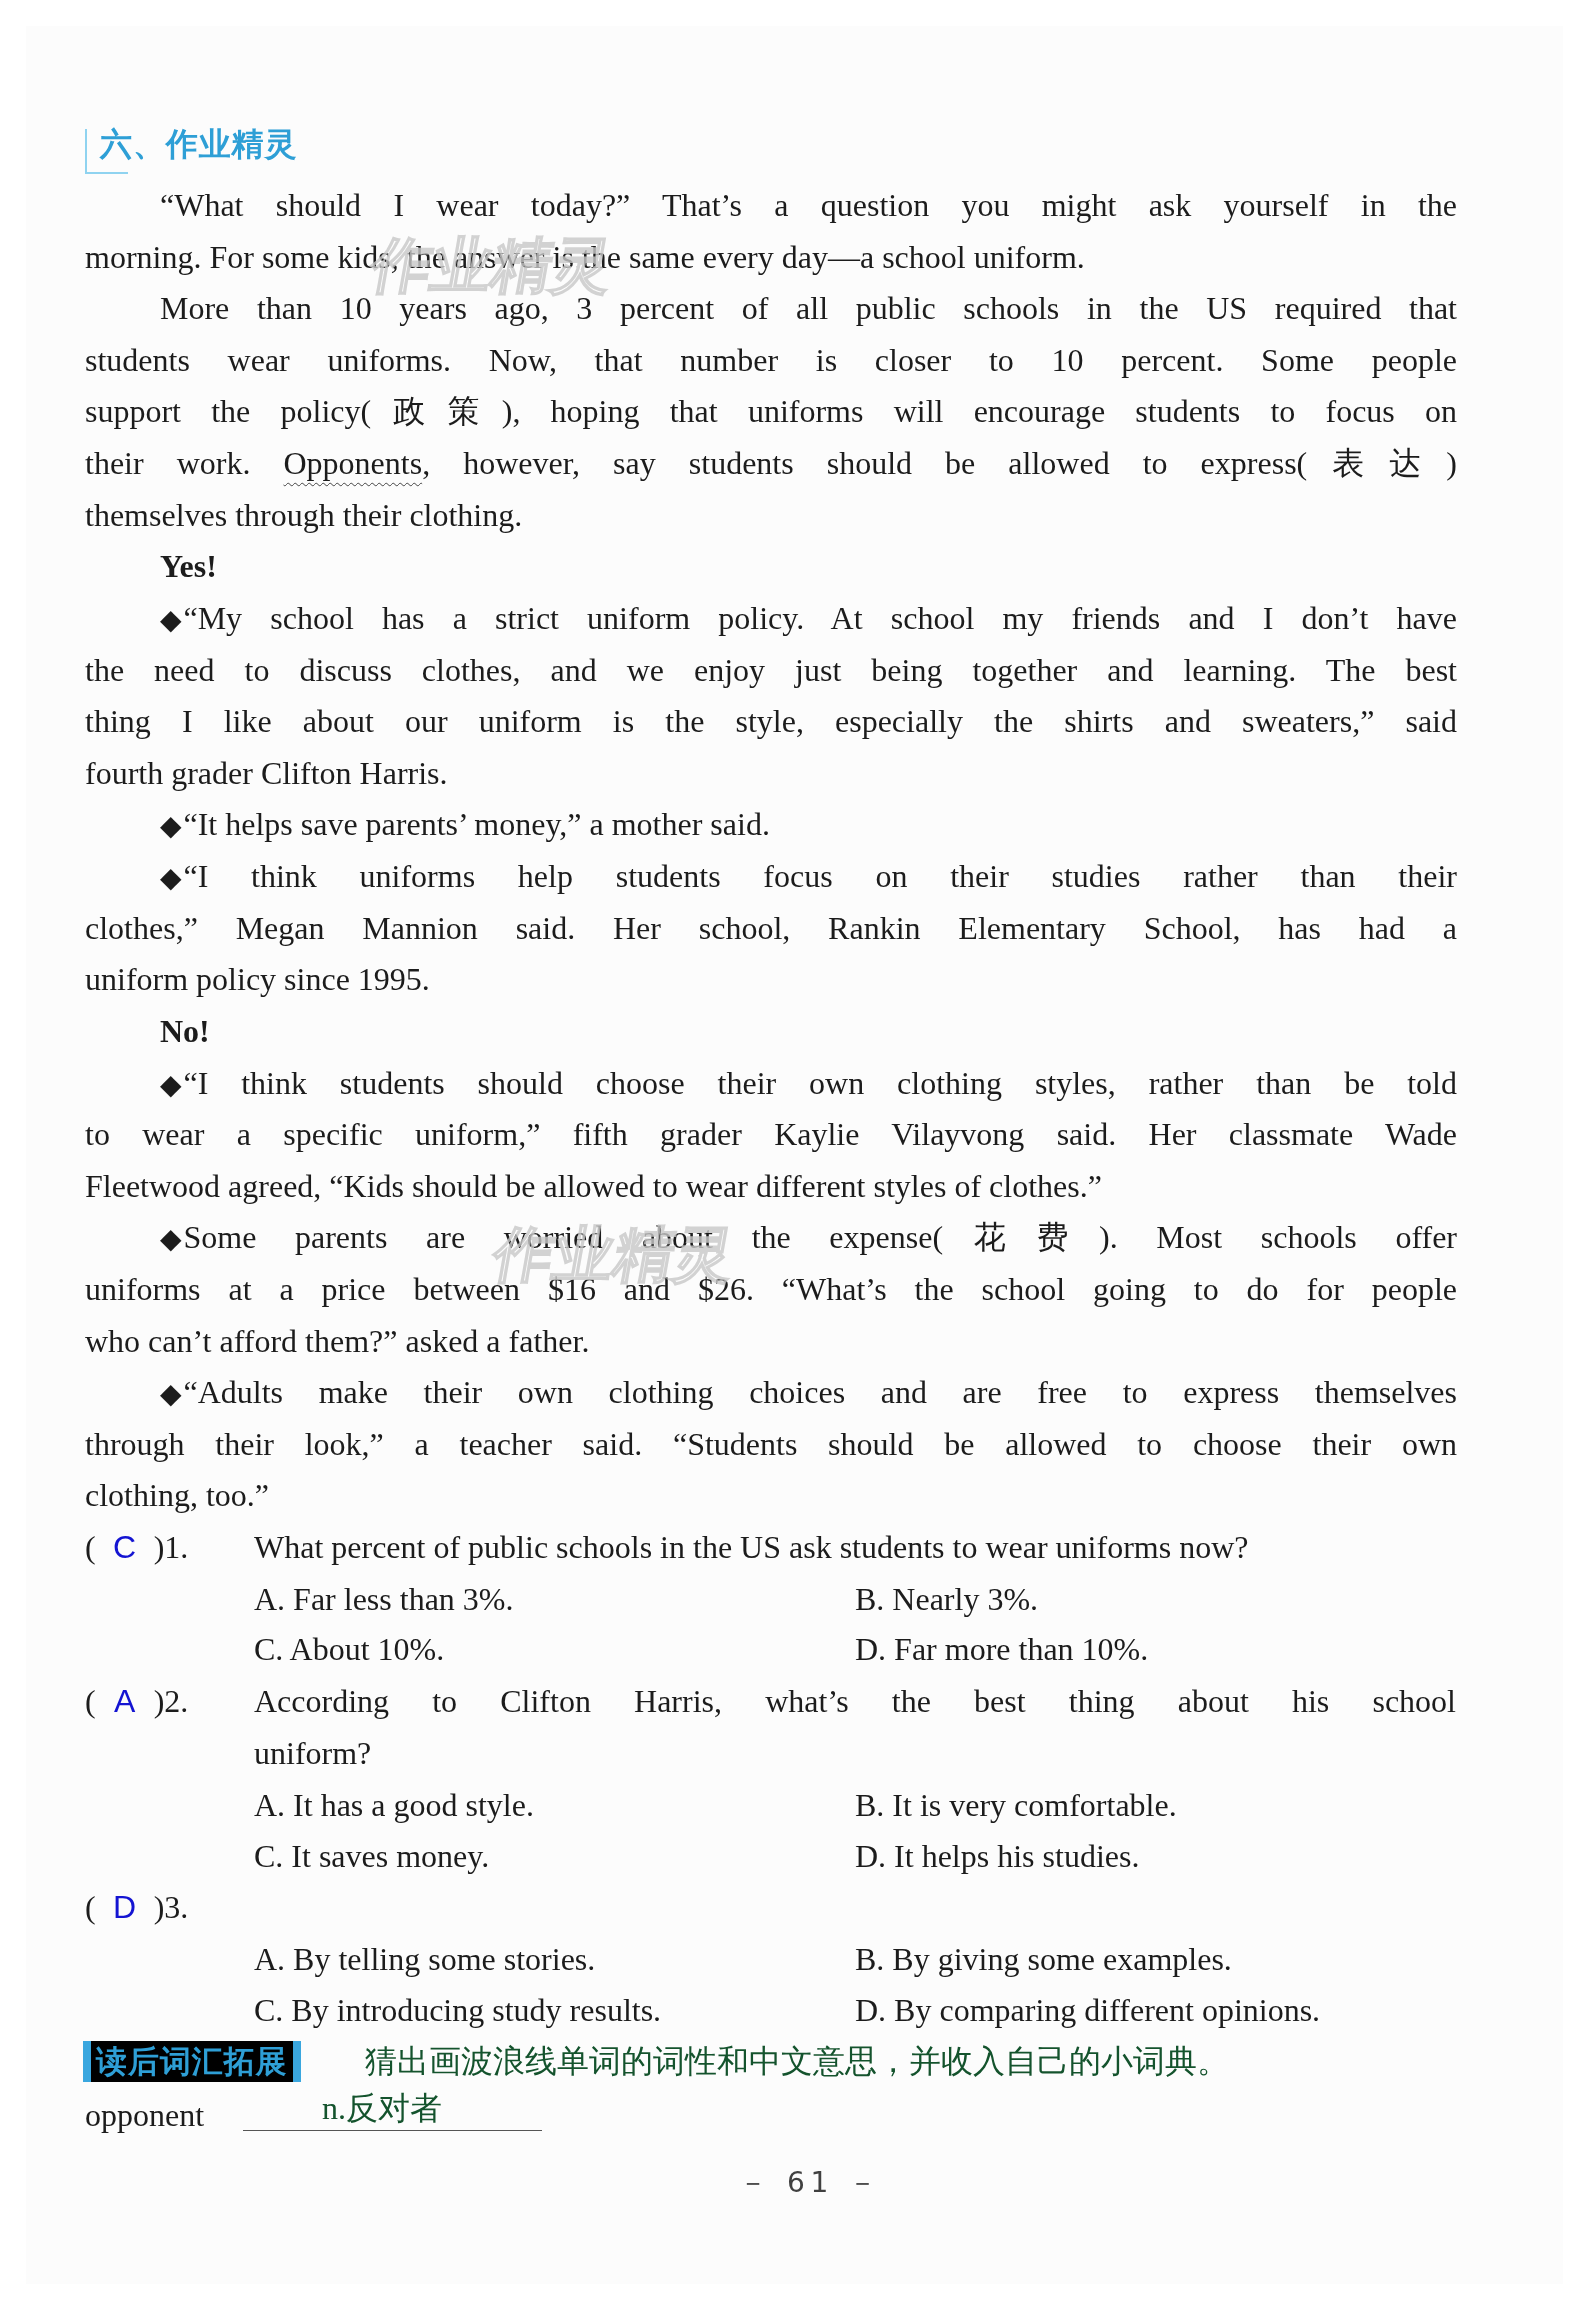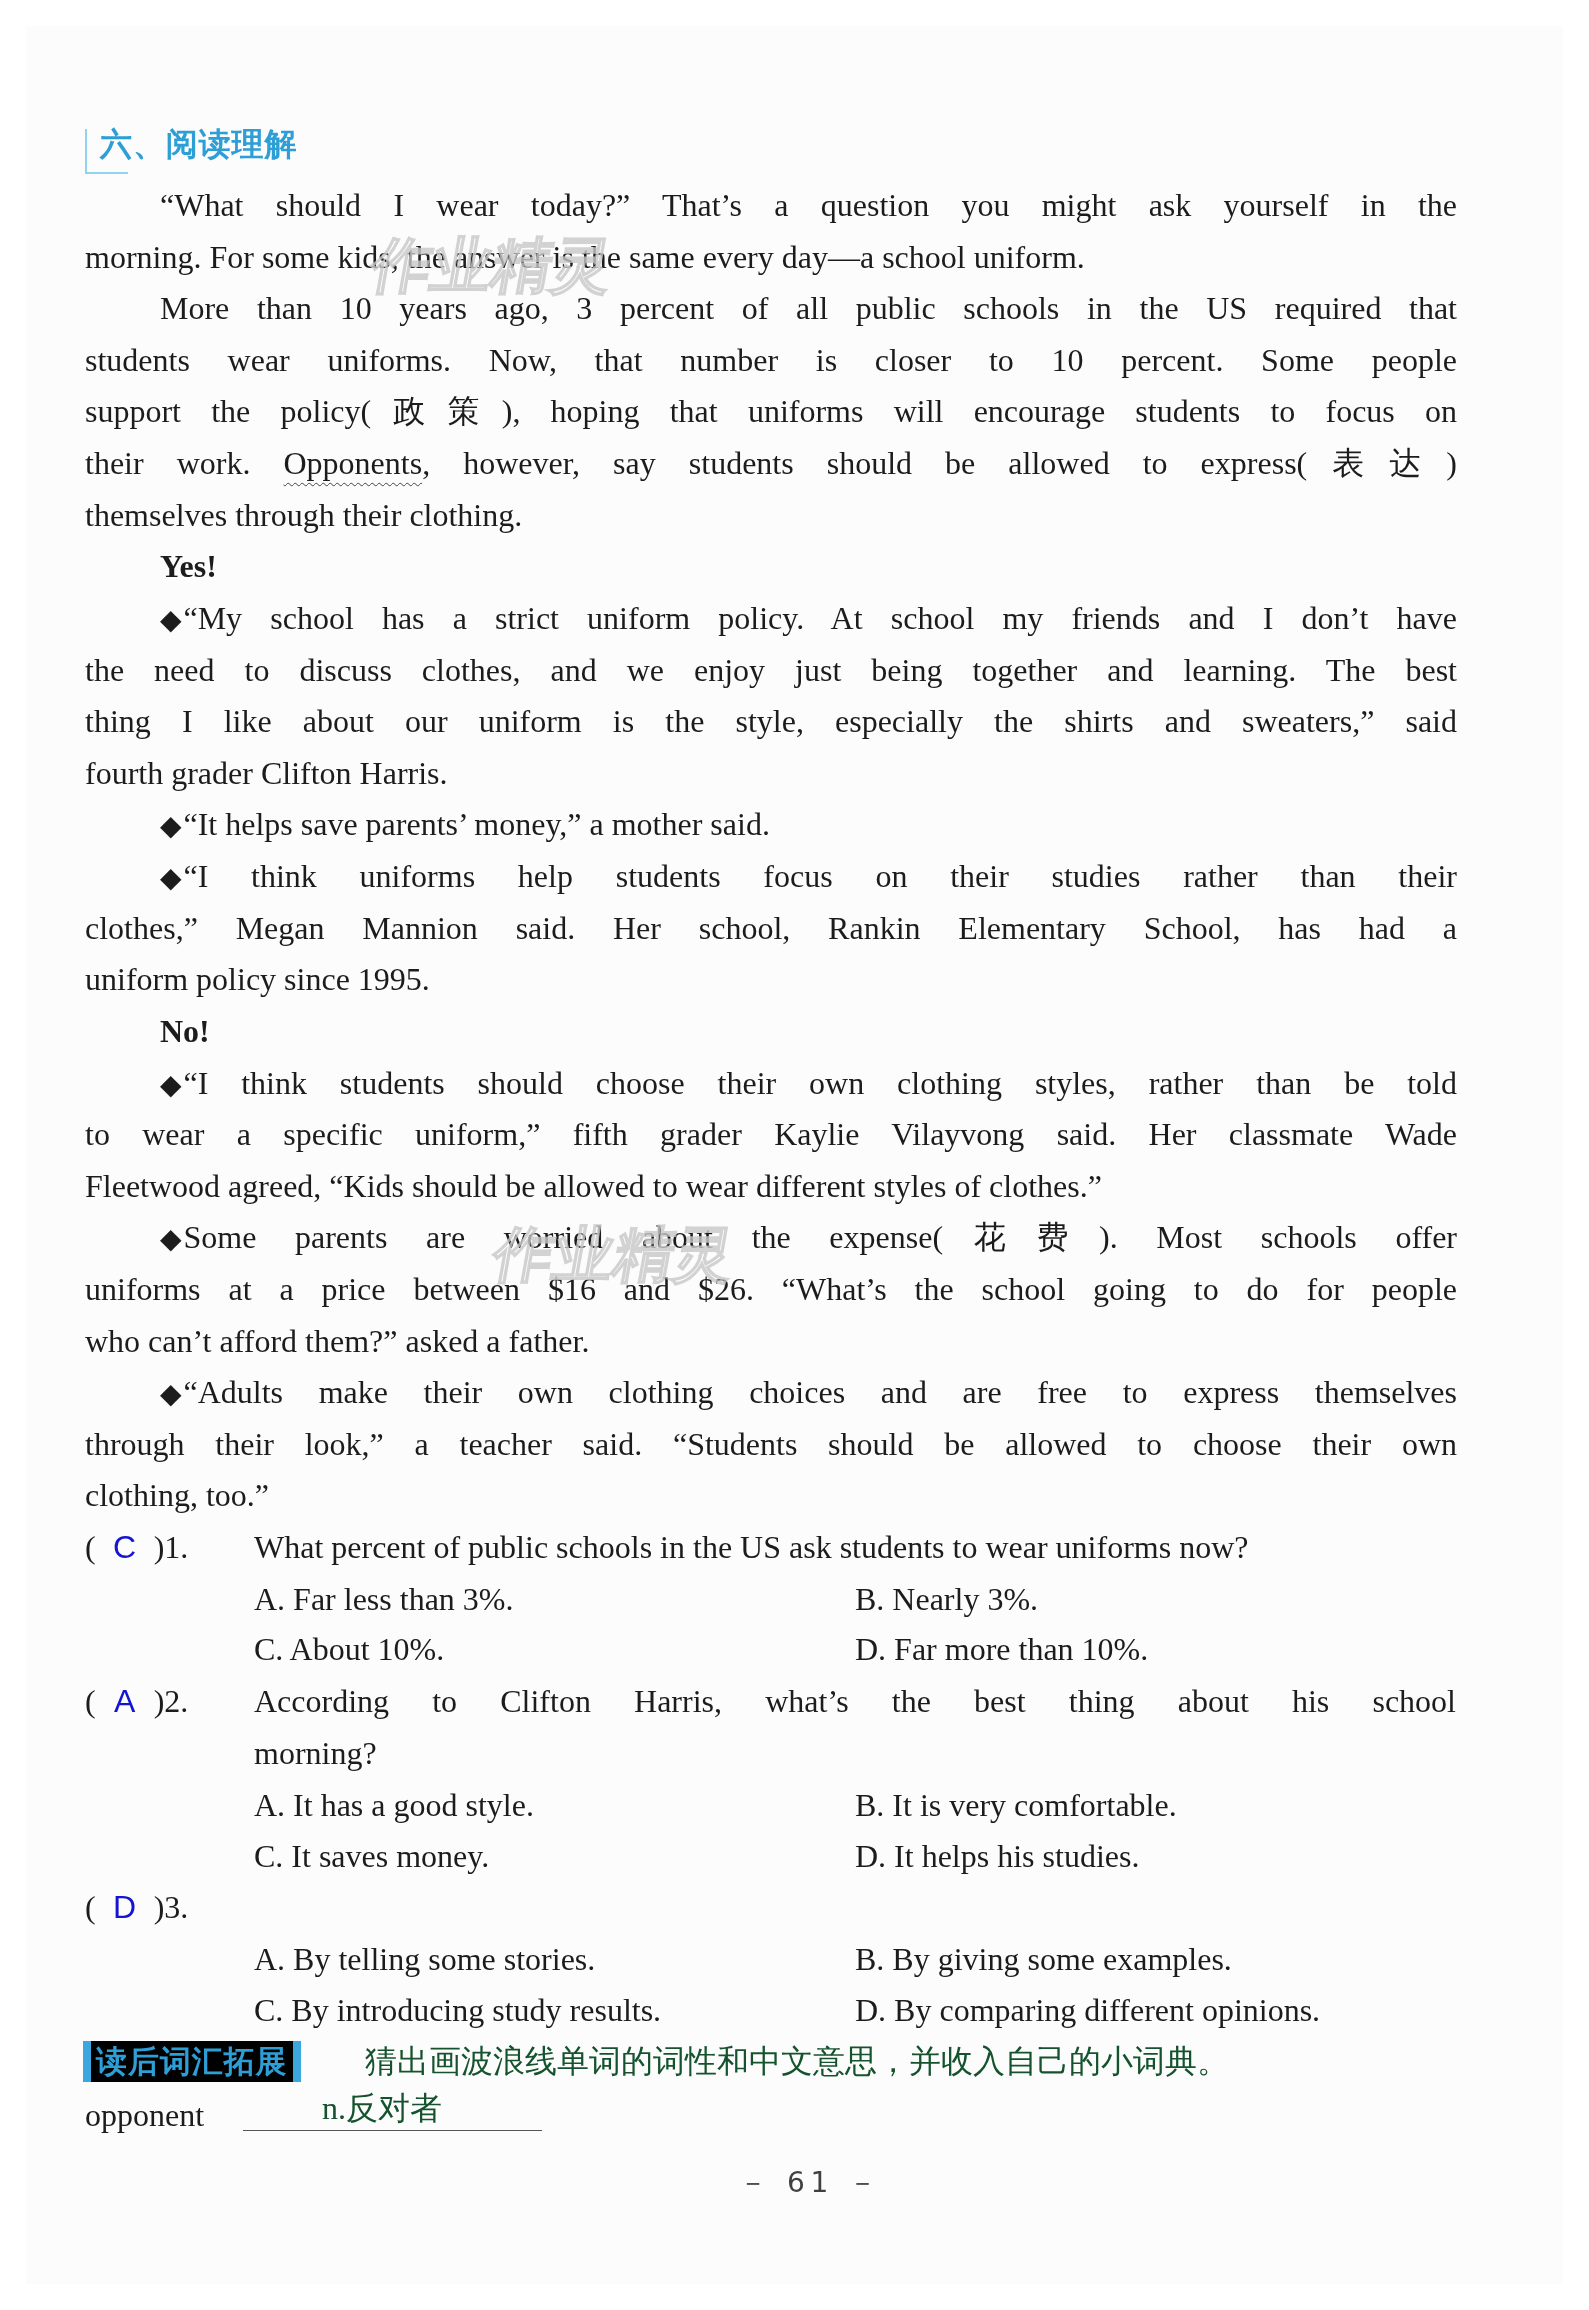--- a/index.html
+++ b/index.html
@@ -39,21 +39,21 @@
   .watermark { position:absolute; font-family:"DejaVu Sans",sans-serif; font-size:60px; font-weight:bold;
                color:transparent; -webkit-text-stroke:1.4px #c8c8c8; transform:skewX(-10deg); opacity:0.8; }
 </style>
 </head>
 <body>
 
 <div class="paper"></div>
 
 <div class="heading">
   <div class="bracket"></div>
-  <span class="text">六、阅读理解</span>
+  <span class="text">六、作业精灵</span>
 </div>
 
 <div class="line just indent" style="top:179px">“What should I wear today?” That’s a question you might ask yourself in the</div>
 <div class="line" style="top:231px">morning. For some kids, the answer is the same every day—a school uniform.</div>
 <div class="line just indent" style="top:282px">More than 10 years ago, 3 percent of all public schools in the US required that</div>
 <div class="line just" style="top:334px">students wear uniforms. Now, that number is closer to 10 percent. Some people</div>
 <div class="line just" style="top:385px">support the policy(政策), hoping that uniforms will encourage students to focus on</div>
 <div class="line just" style="top:437px">
   <span>their work. </span><span class="wavy">Opponents</span><span>, however, say students should be allowed to express(表达)</span>
 </div>
@@ -89,21 +89,21 @@
 </div>
 <div class="opt" style="left:254px; top:1573px;">A.  Far less than 3%.</div>
 <div class="opt" style="left:855px; top:1573px;">B.  Nearly 3%.</div>
 <div class="opt" style="left:254px; top:1623px;">C.  About 10%.</div>
 <div class="opt" style="left:855px; top:1623px;">D.  Far more than 10%.</div>
 
 <div class="q" style="top:1675px; width:1372px;">
   <span>(</span><span class="ans">A</span><span>)2.</span>
   <span class="qtext just" style="display:inline-block;">According to Clifton Harris, what’s the best thing about his school</span>
 </div>
-<div class="opt" style="left:254px; top:1727px;">morning?</div>
+<div class="opt" style="left:254px; top:1727px;">uniform?</div>
 <div class="opt" style="left:254px; top:1779px;">A.  It has a good style.</div>
 <div class="opt" style="left:855px; top:1779px;">B.  It is very comfortable.</div>
 <div class="opt" style="left:254px; top:1830px;">C.  It saves money.</div>
 <div class="opt" style="left:855px; top:1830px;">D.  It helps his studies.</div>
 
 <div class="q" style="top:1881px; width:1372px;">
   <span>(</span><span class="ans">D</span><span>)3.</span>
 </div>
 <div class="opt" style="left:254px; top:1933px;">A.  By telling some stories.</div>
 <div class="opt" style="left:855px; top:1933px;">B.  By giving some examples.</div>

